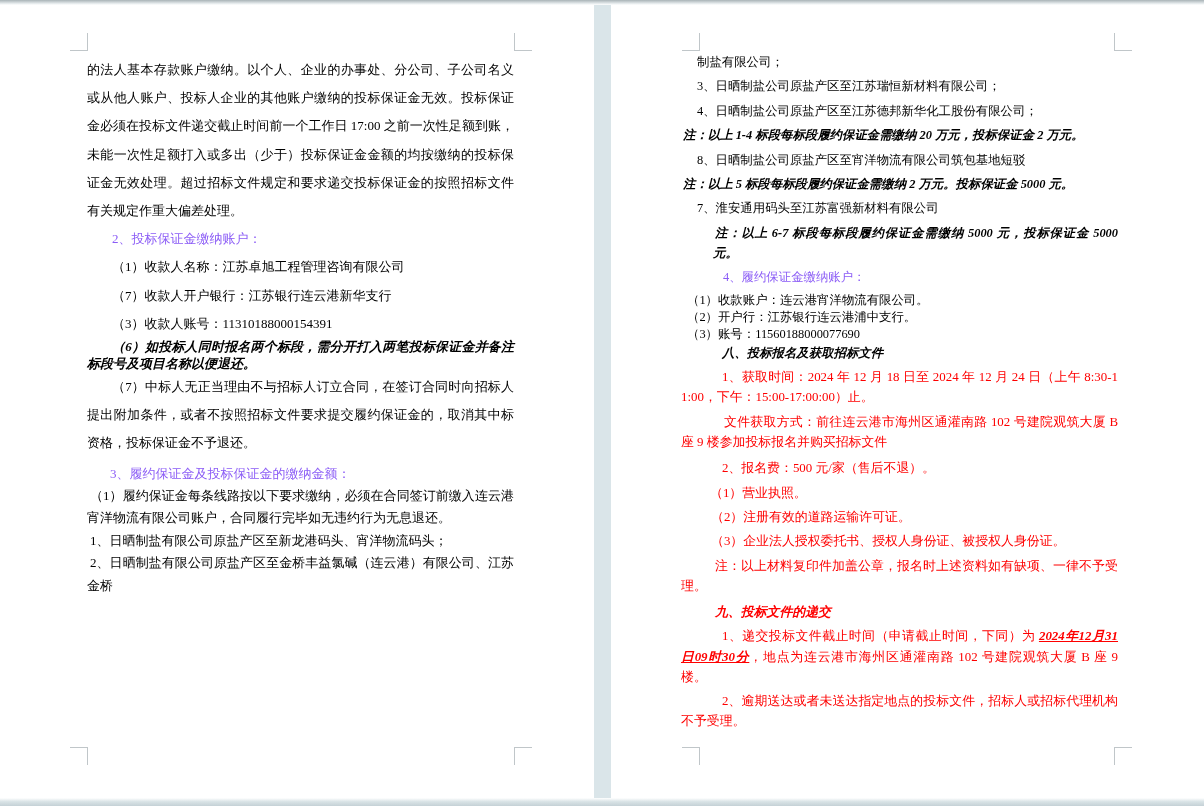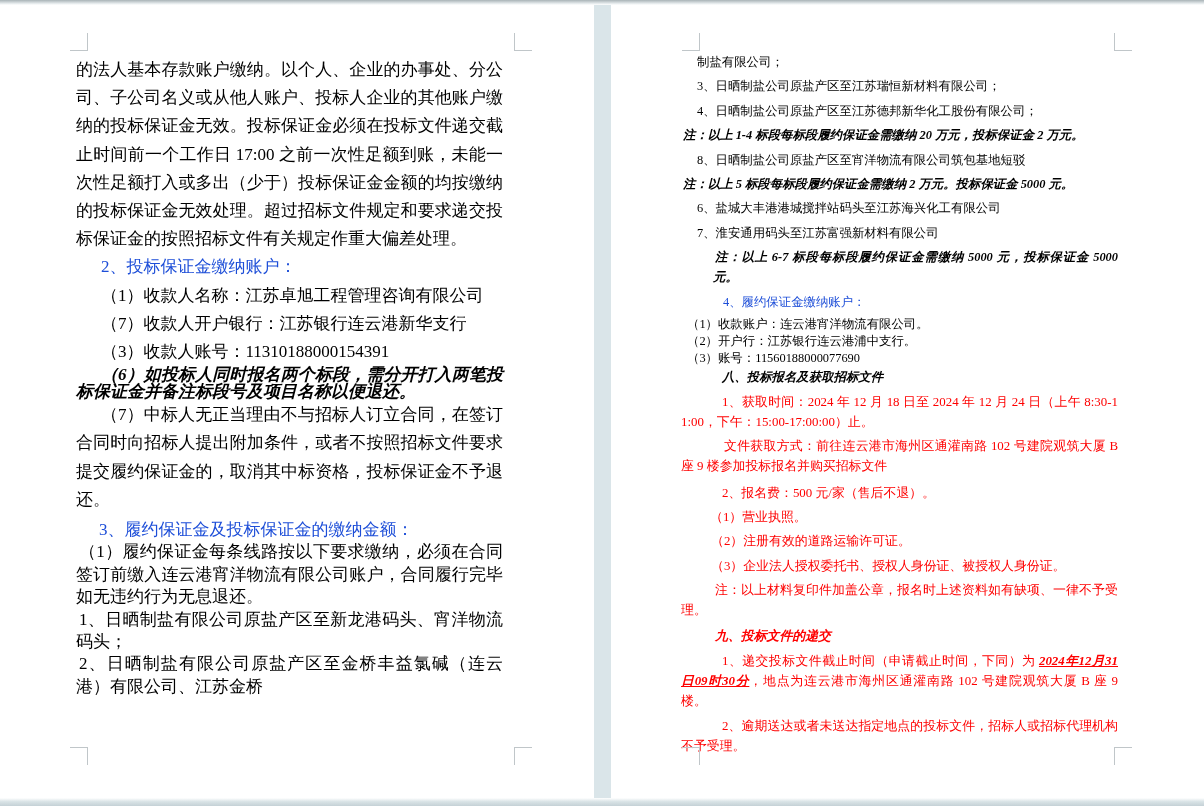--- a/index.html
+++ b/index.html
@@ -11,34 +11,34 @@
   .page{position:absolute;top:4px;height:795px;background:#ffffff;}
   #page-left{left:0;width:594px;}
   #page-right{left:611px;width:593px;}
   .page-gap{position:absolute;left:594px;top:0;width:17px;height:806px;background:#dae5e9;}
   .edge-top{position:absolute;left:0;top:0;width:1204px;height:5px;
     background:linear-gradient(180deg,#a9b3b7 0%,#e6ebed 70%,#ffffff 100%);}
   .edge-bottom{position:absolute;left:0;top:798px;width:1204px;height:8px;
     background:linear-gradient(180deg,#ffffff 0%,#d9e3e6 45%,#c5d1d6 100%);}
   
   .content{position:absolute;}
-  #content-left{left:76px;top:52px;width:427px;font-size:17px;color:#000;}
+  #content-left{left:87px;top:52px;width:427px;font-size:13px;color:#000;}
   #content-right{left:70px;top:48px;width:437px;font-size:12.4px;color:#000;}
   .par{margin:0;text-align:justify;word-break:break-all;overflow-wrap:break-word;}
   
   .s-wide{line-height:28.2px;margin:0;}
   .s-compact{line-height:16.5px;margin:1px 0;}
   .s-tight{line-height:22.4px;margin:0;}
   .s-tight-gap{line-height:22.4px;margin:5px 0 0 0;}
   .s-normal{line-height:20.2px;margin:0 0 4.2px 0;}
   .s-normal-gap{line-height:20.2px;margin:6px 0 4.2px 0;}
   .s-list{line-height:17px;margin:0;}
   
   .c-black{color:#000000;}
-  .c-blue{color:#1d4ed8;font-family:Liberation Serif, serif;}
+  .c-blue{color:#8b5cf6;font-family:Liberation Serif, serif;}
   .c-red{color:#fe0000;font-size:12.9px;}
   .bold{font-weight:bold;font-style:italic;}
   .underline{text-decoration:underline;}
   
   .mark{position:absolute;width:17px;height:17px;}
   .mark.tl{border-right:1px solid #c0c6c9;border-bottom:1px solid #c0c6c9;}
   .mark.tr{border-left:1px solid #c0c6c9;border-bottom:1px solid #c0c6c9;}
   .mark.bl{border-right:1px solid #c0c6c9;border-top:1px solid #c0c6c9;}
   .mark.br{border-left:1px solid #c0c6c9;border-top:1px solid #c0c6c9;}
 </style>
@@ -61,21 +61,20 @@
     </div>
 </div>
 <div class="page" id="page-right">
   <div class="content" id="content-right">
       <p class="par s-normal c-black" style="text-indent: 16px;"><span class="">制盐有限公司；</span></p>
       <p class="par s-normal c-black" style="text-indent: 16px;"><span class="">3、日晒制盐公司原盐产区至江苏瑞恒新材料有限公司；</span></p>
       <p class="par s-normal c-black" style="text-indent: 16px;"><span class="">4、日晒制盐公司原盐产区至江苏德邦新华化工股份有限公司；</span></p>
       <p class="par s-normal c-black bold" style="text-indent: 2px;"><span class="">注：以上 1-4 标段每标段履约保证金需缴纳 20 万元，投标保证金 2 万元。</span></p>
       <p class="par s-normal c-black" style="text-indent: 16px;"><span class="">8、日晒制盐公司原盐产区至宵洋物流有限公司筑包基地短驳</span></p>
       <p class="par s-normal c-black bold" style="text-indent: 2px;"><span class="">注：以上 5 标段每标段履约保证金需缴纳 2 万元。投标保证金 5000 元。</span></p>
-      <p class="par s-normal c-black" style="text-indent: 16px;"><span class="">6、盐城大丰港港城搅拌站码头至江苏海兴化工有限公司</span></p>
       <p class="par s-normal c-black" style="text-indent: 16px;"><span class="">7、淮安通用码头至江苏富强新材料有限公司</span></p>
       <p class="par s-normal c-black bold" style="text-indent: 2px; margin-left: 32px;"><span class="">注：以上 6-7 标段每标段履约保证金需缴纳 5000 元，投标保证金 5000 元。</span></p>
       <p class="par s-normal c-blue" style="text-indent: 42px;"><span class="">4、履约保证金缴纳账户：</span></p>
       <p class="par s-list c-black" style="text-indent: 6px;"><span class="">（1）收款账户：连云港宵洋物流有限公司。</span></p>
       <p class="par s-list c-black" style="text-indent: 6px;"><span class="">（2）开户行：江苏银行连云港浦中支行。</span></p>
       <p class="par s-list c-black" style="text-indent: 6px;"><span class="">（3）账号：11560188000077690</span></p>
       <p class="par s-normal c-black bold" style="text-indent: 41px;"><span class="">八、投标报名及获取招标文件</span></p>
       <p class="par s-normal c-red" style="text-indent: 41px;"><span class="">1、获取时间：2024 年 12 月 18 日至 2024 年 12 月 24 日（上午 8:30-11:00，下午：15:00-17:00:00）止。</span></p>
       <p class="par s-normal c-red" style="text-indent: 43px;"><span class="">文件获取方式：前往连云港市海州区通灌南路 102 号建院观筑大厦 B 座 9 楼参加投标报名并购买招标文件</span></p>
       <p class="par s-normal-gap c-red" style="text-indent: 41px;"><span class="">2、报名费：500 元/家（售后不退）。</span></p>

